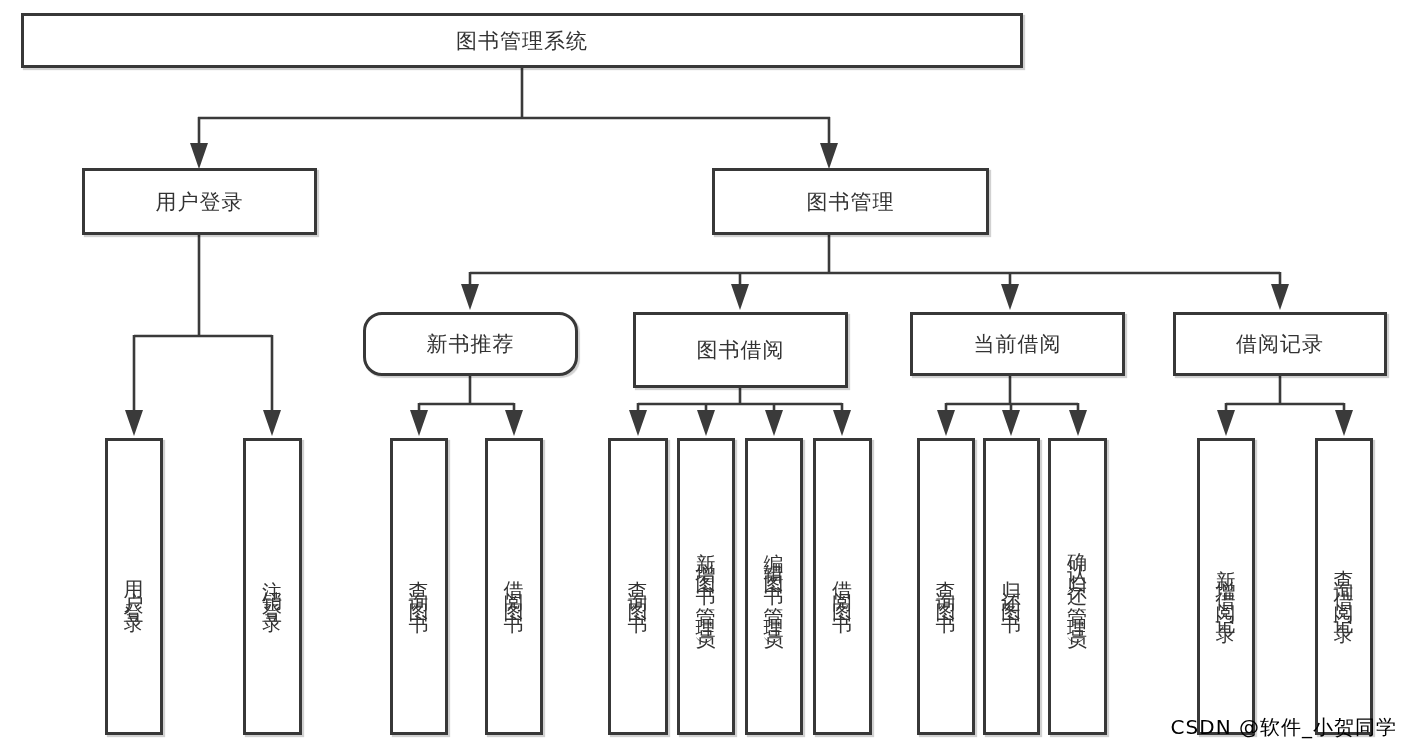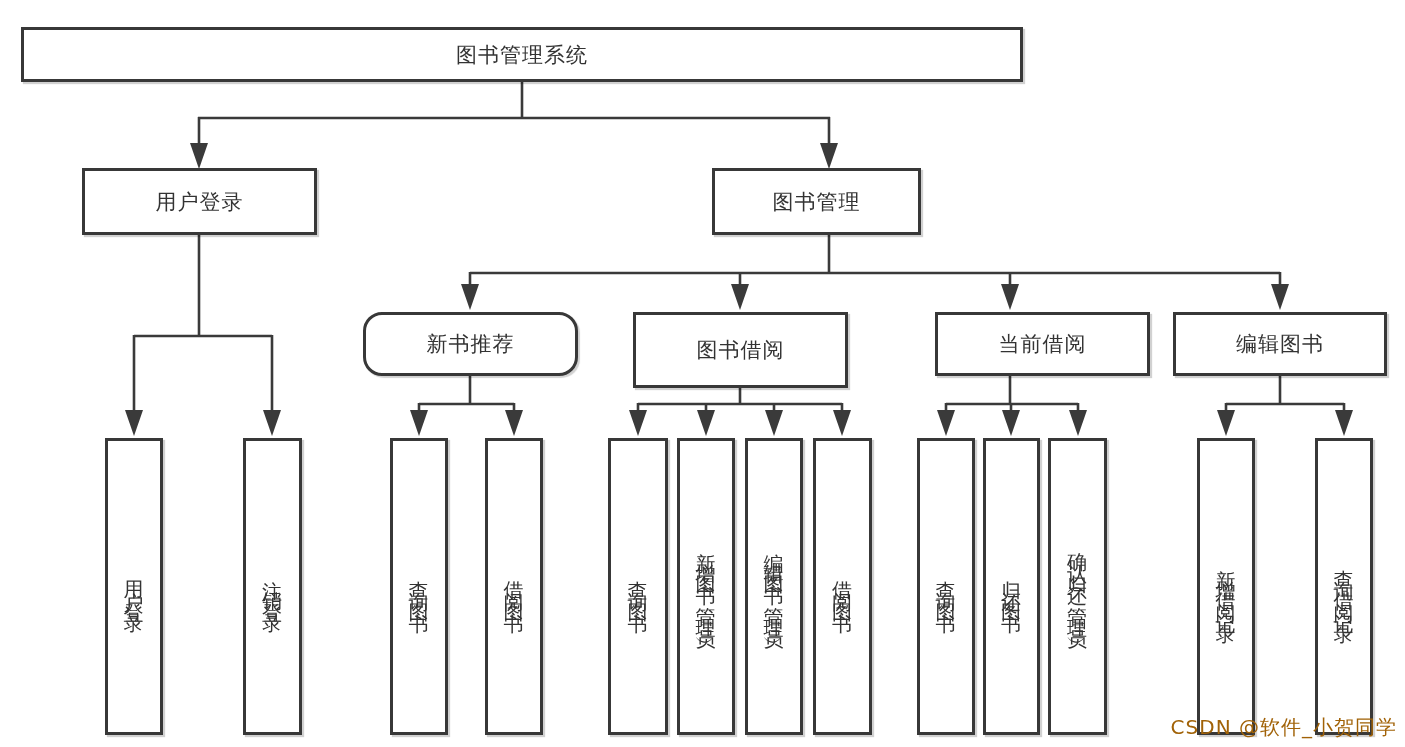--- a/index.html
+++ b/index.html
@@ -36,21 +36,21 @@
     width:58px;
     height:297px;
   }
   #wires{position:absolute;left:0;top:0;z-index:1;}
   .node{z-index:2;}
   #watermark{
     position:absolute;
     right:8px;
     bottom:6px;
     font-size:20px;
-    color:#a16207;
+    color:#000000;
     z-index:5;
     letter-spacing:1px;
     white-space:nowrap;
   }
   .wire{stroke:#3a3a3a;stroke-width:2.6;fill:none;}
   .head{fill:#3a3a3a;stroke:none;}
 </style>
 </head>
 <body>
 
@@ -125,29 +125,29 @@
     <g>
       <line class="wire" x1="1280" y1="376" x2="1280" y2="405"></line>
       <line class="wire" x1="1226" y1="404" x2="1344" y2="404"></line>
       <line class="wire" x1="1226" y1="403" x2="1226" y2="414"></line>
       <polygon class="head" points="1226,436 1217,410 1235,410"></polygon>
       <line class="wire" x1="1344" y1="403" x2="1344" y2="414"></line>
       <polygon class="head" points="1344,436 1335,410 1353,410"></polygon>
     </g>
   </svg>
 
-  <div class="node hnode" style="left:21px;top:13px;width:1002px;height:55px;margin-top:14px;">图书管理系统</div>
+  <div class="node hnode" style="left:21px;top:13px;width:1002px;height:55px;">图书管理系统</div>
 
   <div class="node hnode" style="left:82px;top:168px;width:235px;height:67px;">用户登录</div>
-  <div class="node hnode" style="left:712px;top:168px;width:209px;height:67px;">图书管理</div>
+  <div class="node hnode" style="left:712px;top:168px;width:277px;height:67px;">图书管理</div>
 
   <div class="node hnode" style="left:363px;top:312px;width:215px;height:64px;border-radius:19px;">新书推荐</div>
   <div class="node hnode" style="left:633px;top:312px;width:215px;height:76px;">图书借阅</div>
-  <div class="node hnode" style="left:935px;top:312px;width:215px;height:64px;">当前借阅</div>
-  <div class="node hnode" style="left:1173px;top:312px;width:214px;height:64px;">编辑图书</div>
+  <div class="node hnode" style="left:910px;top:312px;width:215px;height:64px;">当前借阅</div>
+  <div class="node hnode" style="left:1173px;top:312px;width:214px;height:64px;">借阅记录</div>
 
   <div class="node vnode" style="left:105px;">用户登录</div>
   <div class="node vnode" style="left:243px;width:59px;">注销登录</div>
 
   <div class="node vnode" style="left:390px;">查询图书</div>
   <div class="node vnode" style="left:485px;">借阅图书</div>
 
   <div class="node vnode" style="left:608px;width:60px;">查询图书</div>
   <div class="node vnode" style="left:677px;">新增图书（管理员）</div>
   <div class="node vnode" style="left:745px;">编辑图书（管理员）</div>

